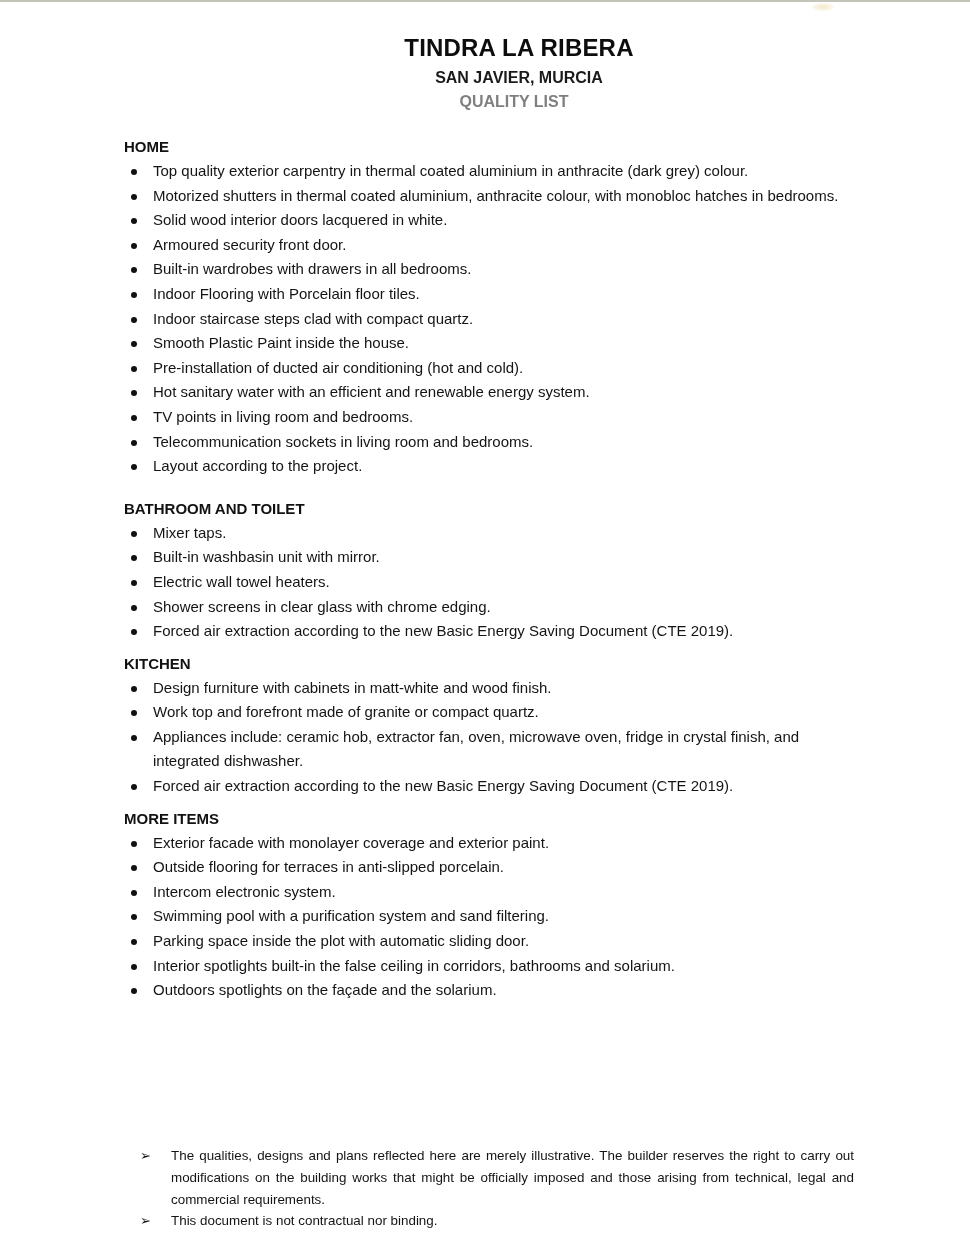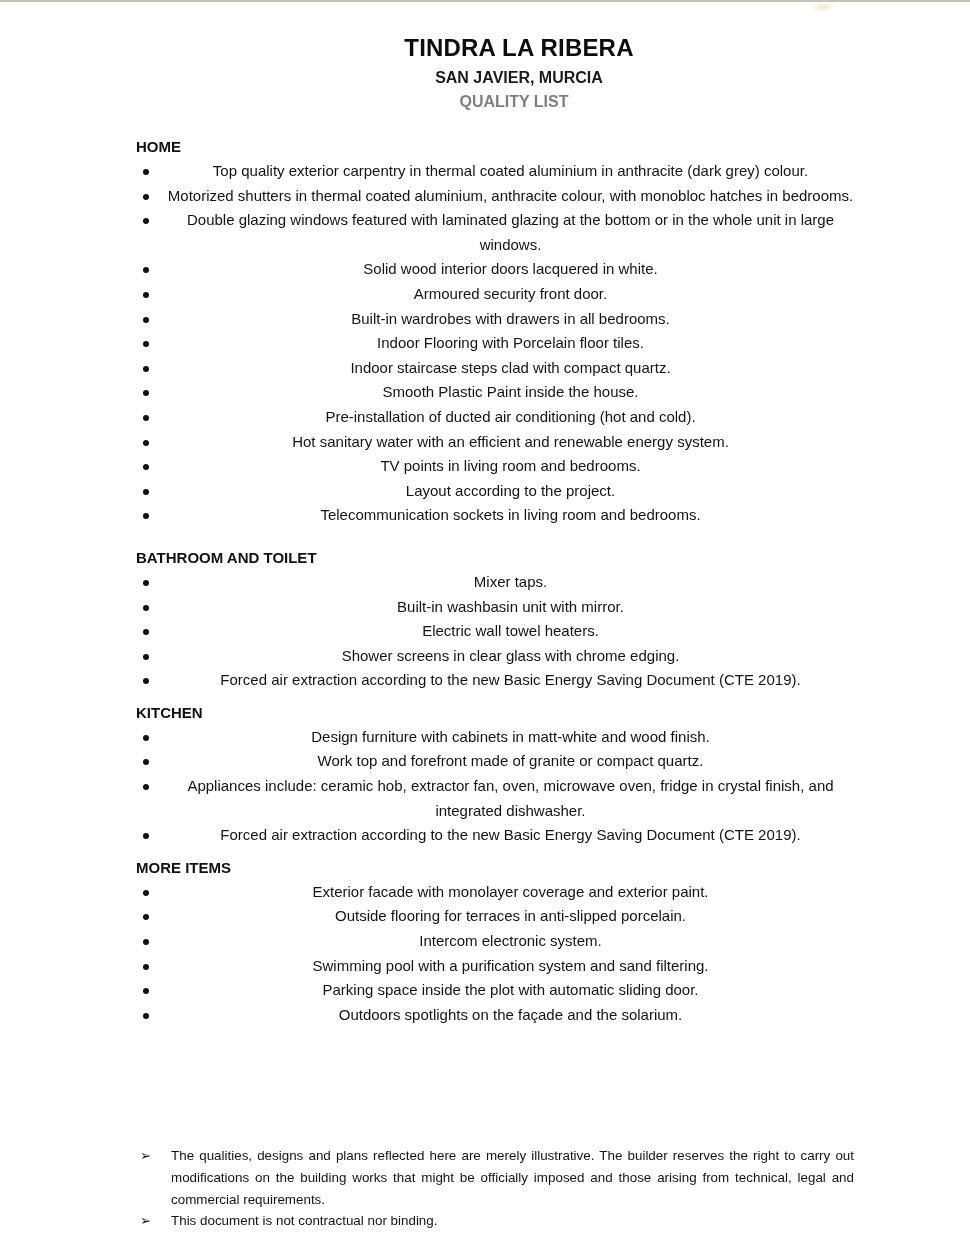--- a/index.html
+++ b/index.html
@@ -55,40 +55,39 @@
       left: 0; width: 1028px;
       top: 59px;
       text-align: center;
       font-weight: bold;
       font-size: 16px;
       color: #7f7f7f;
       line-height: 20px;
     }
     .content {
       position: absolute;
-      left: 136px;
+      left: 124px;
       top: 137px;
       width: 720px;
     }
     .section {
       margin: 0;
     }
     .section-title {
       font-weight: bold;
       font-size: 15px;
       line-height: 20px;
       height: 20px;
       color: #111111;
       margin: 0 0 2px 0;
     }
     ul.items {
       list-style: none;
       margin: 0;
       padding: 0;
-      text-align: center;
     }
     ul.items li {
       position: relative;
       padding-left: 29px;
       font-size: 15px;
       line-height: 24.6px;
       color: #141414;
     }
     ul.items li .bullet {
       position: absolute;
@@ -159,24 +158,20 @@
       <li>
           <span class="bullet"></span>
           <span class="txt">Top quality exterior carpentry in thermal coated aluminium in anthracite (dark grey) colour.</span>
         </li>
       <li>
           <span class="bullet"></span>
           <span class="txt">Motorized shutters in thermal coated aluminium, anthracite colour, with monobloc hatches in bedrooms.</span>
         </li>
       <li>
           <span class="bullet"></span>
-          <span class="txt">Double glazing windows featured with laminated glazing at the bottom or in the whole unit in large windows.</span>
-        </li>
-      <li>
-          <span class="bullet"></span>
           <span class="txt">Solid wood interior doors lacquered in white.</span>
         </li>
       <li>
           <span class="bullet"></span>
           <span class="txt">Armoured security front door.</span>
         </li>
       <li>
           <span class="bullet"></span>
           <span class="txt">Built-in wardrobes with drawers in all bedrooms.</span>
         </li>
@@ -199,25 +194,25 @@
       <li>
           <span class="bullet"></span>
           <span class="txt">Hot sanitary water with an efficient and renewable energy system.</span>
         </li>
       <li>
           <span class="bullet"></span>
           <span class="txt">TV points in living room and bedrooms.</span>
         </li>
       <li>
           <span class="bullet"></span>
+          <span class="txt">Telecommunication sockets in living room and bedrooms.</span>
+        </li>
+      <li>
+          <span class="bullet"></span>
           <span class="txt">Layout according to the project.</span>
-        </li>
-      <li>
-          <span class="bullet"></span>
-          <span class="txt">Telecommunication sockets in living room and bedrooms.</span>
         </li>
     </ul>
   </div>
 
   <div class="section sec-bath">
     <div class="section-title">BATHROOM AND TOILET</div>
     <ul class="items">
       <li>
           <span class="bullet"></span>
           <span class="txt">Mixer taps.</span>
@@ -278,20 +273,24 @@
           <span class="bullet"></span>
           <span class="txt">Intercom electronic system.</span>
         </li>
       <li>
           <span class="bullet"></span>
           <span class="txt">Swimming pool with a purification system and sand filtering.</span>
         </li>
       <li>
           <span class="bullet"></span>
           <span class="txt">Parking space inside the plot with automatic sliding door.</span>
+        </li>
+      <li>
+          <span class="bullet"></span>
+          <span class="txt">Interior spotlights built-in the false ceiling in corridors, bathrooms and solarium.</span>
         </li>
       <li>
           <span class="bullet"></span>
           <span class="txt">Outdoors spotlights on the façade and the solarium.</span>
         </li>
     </ul>
   </div>
 </div>
 
 <div class="notes">

